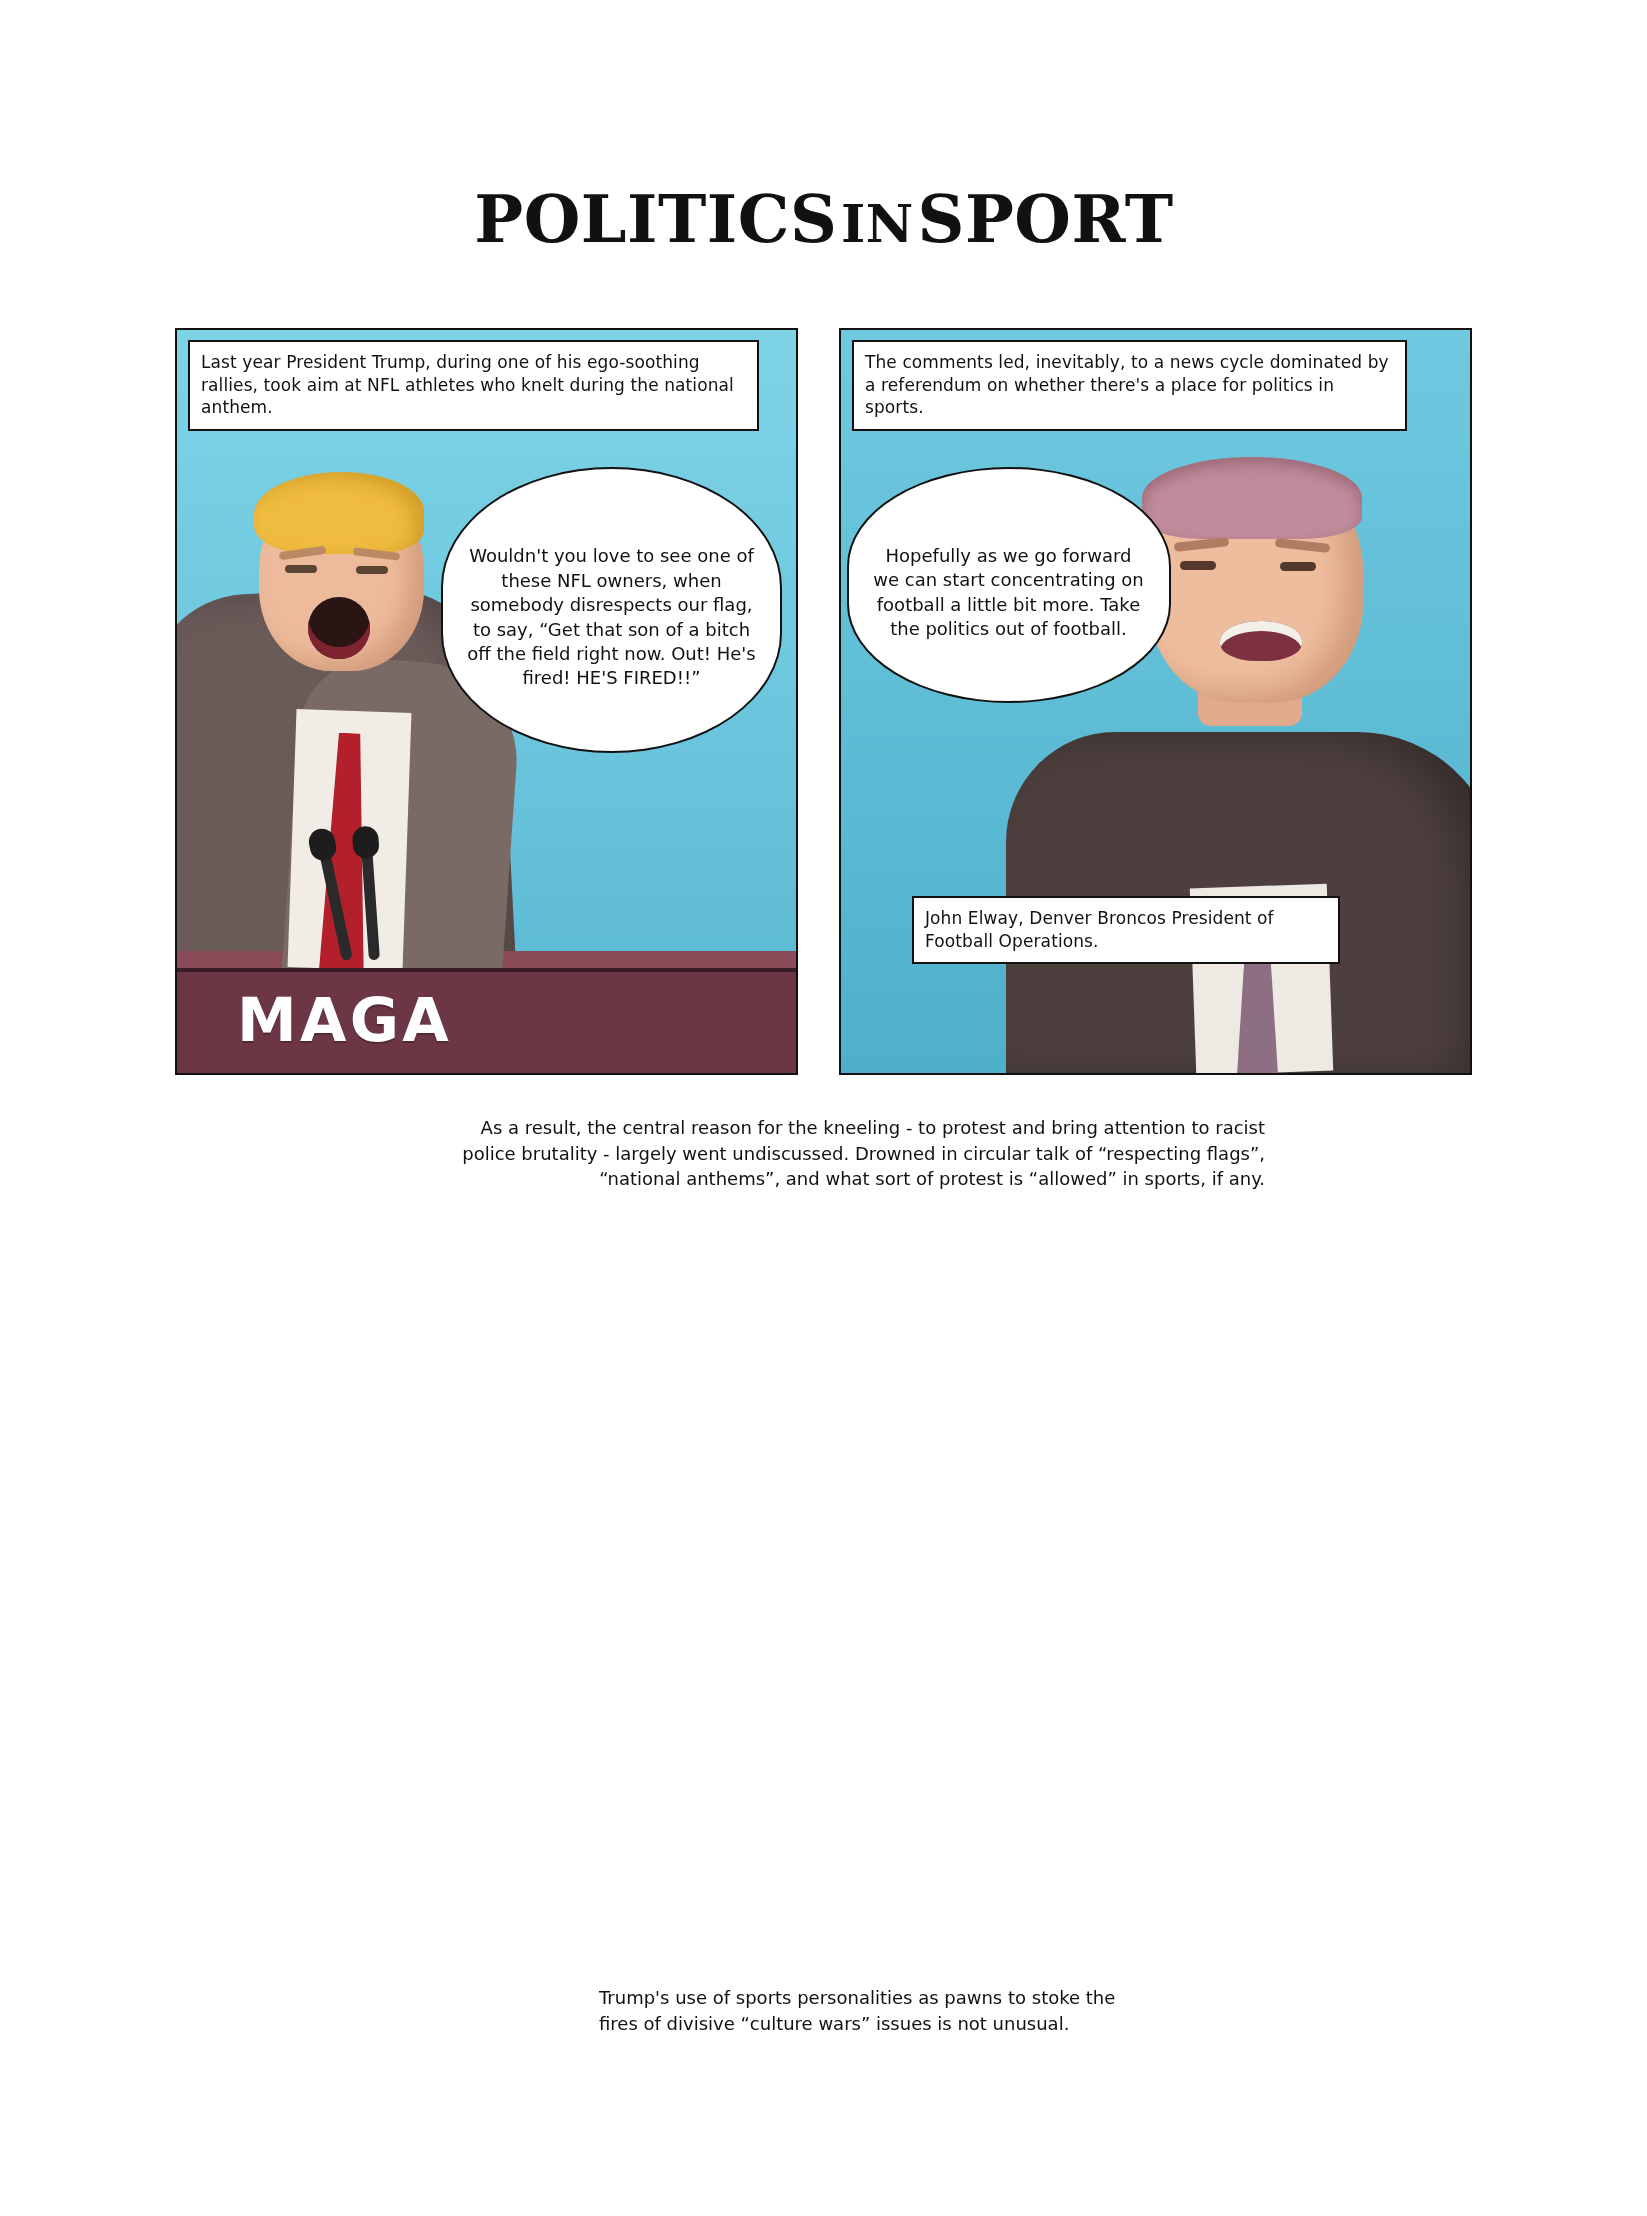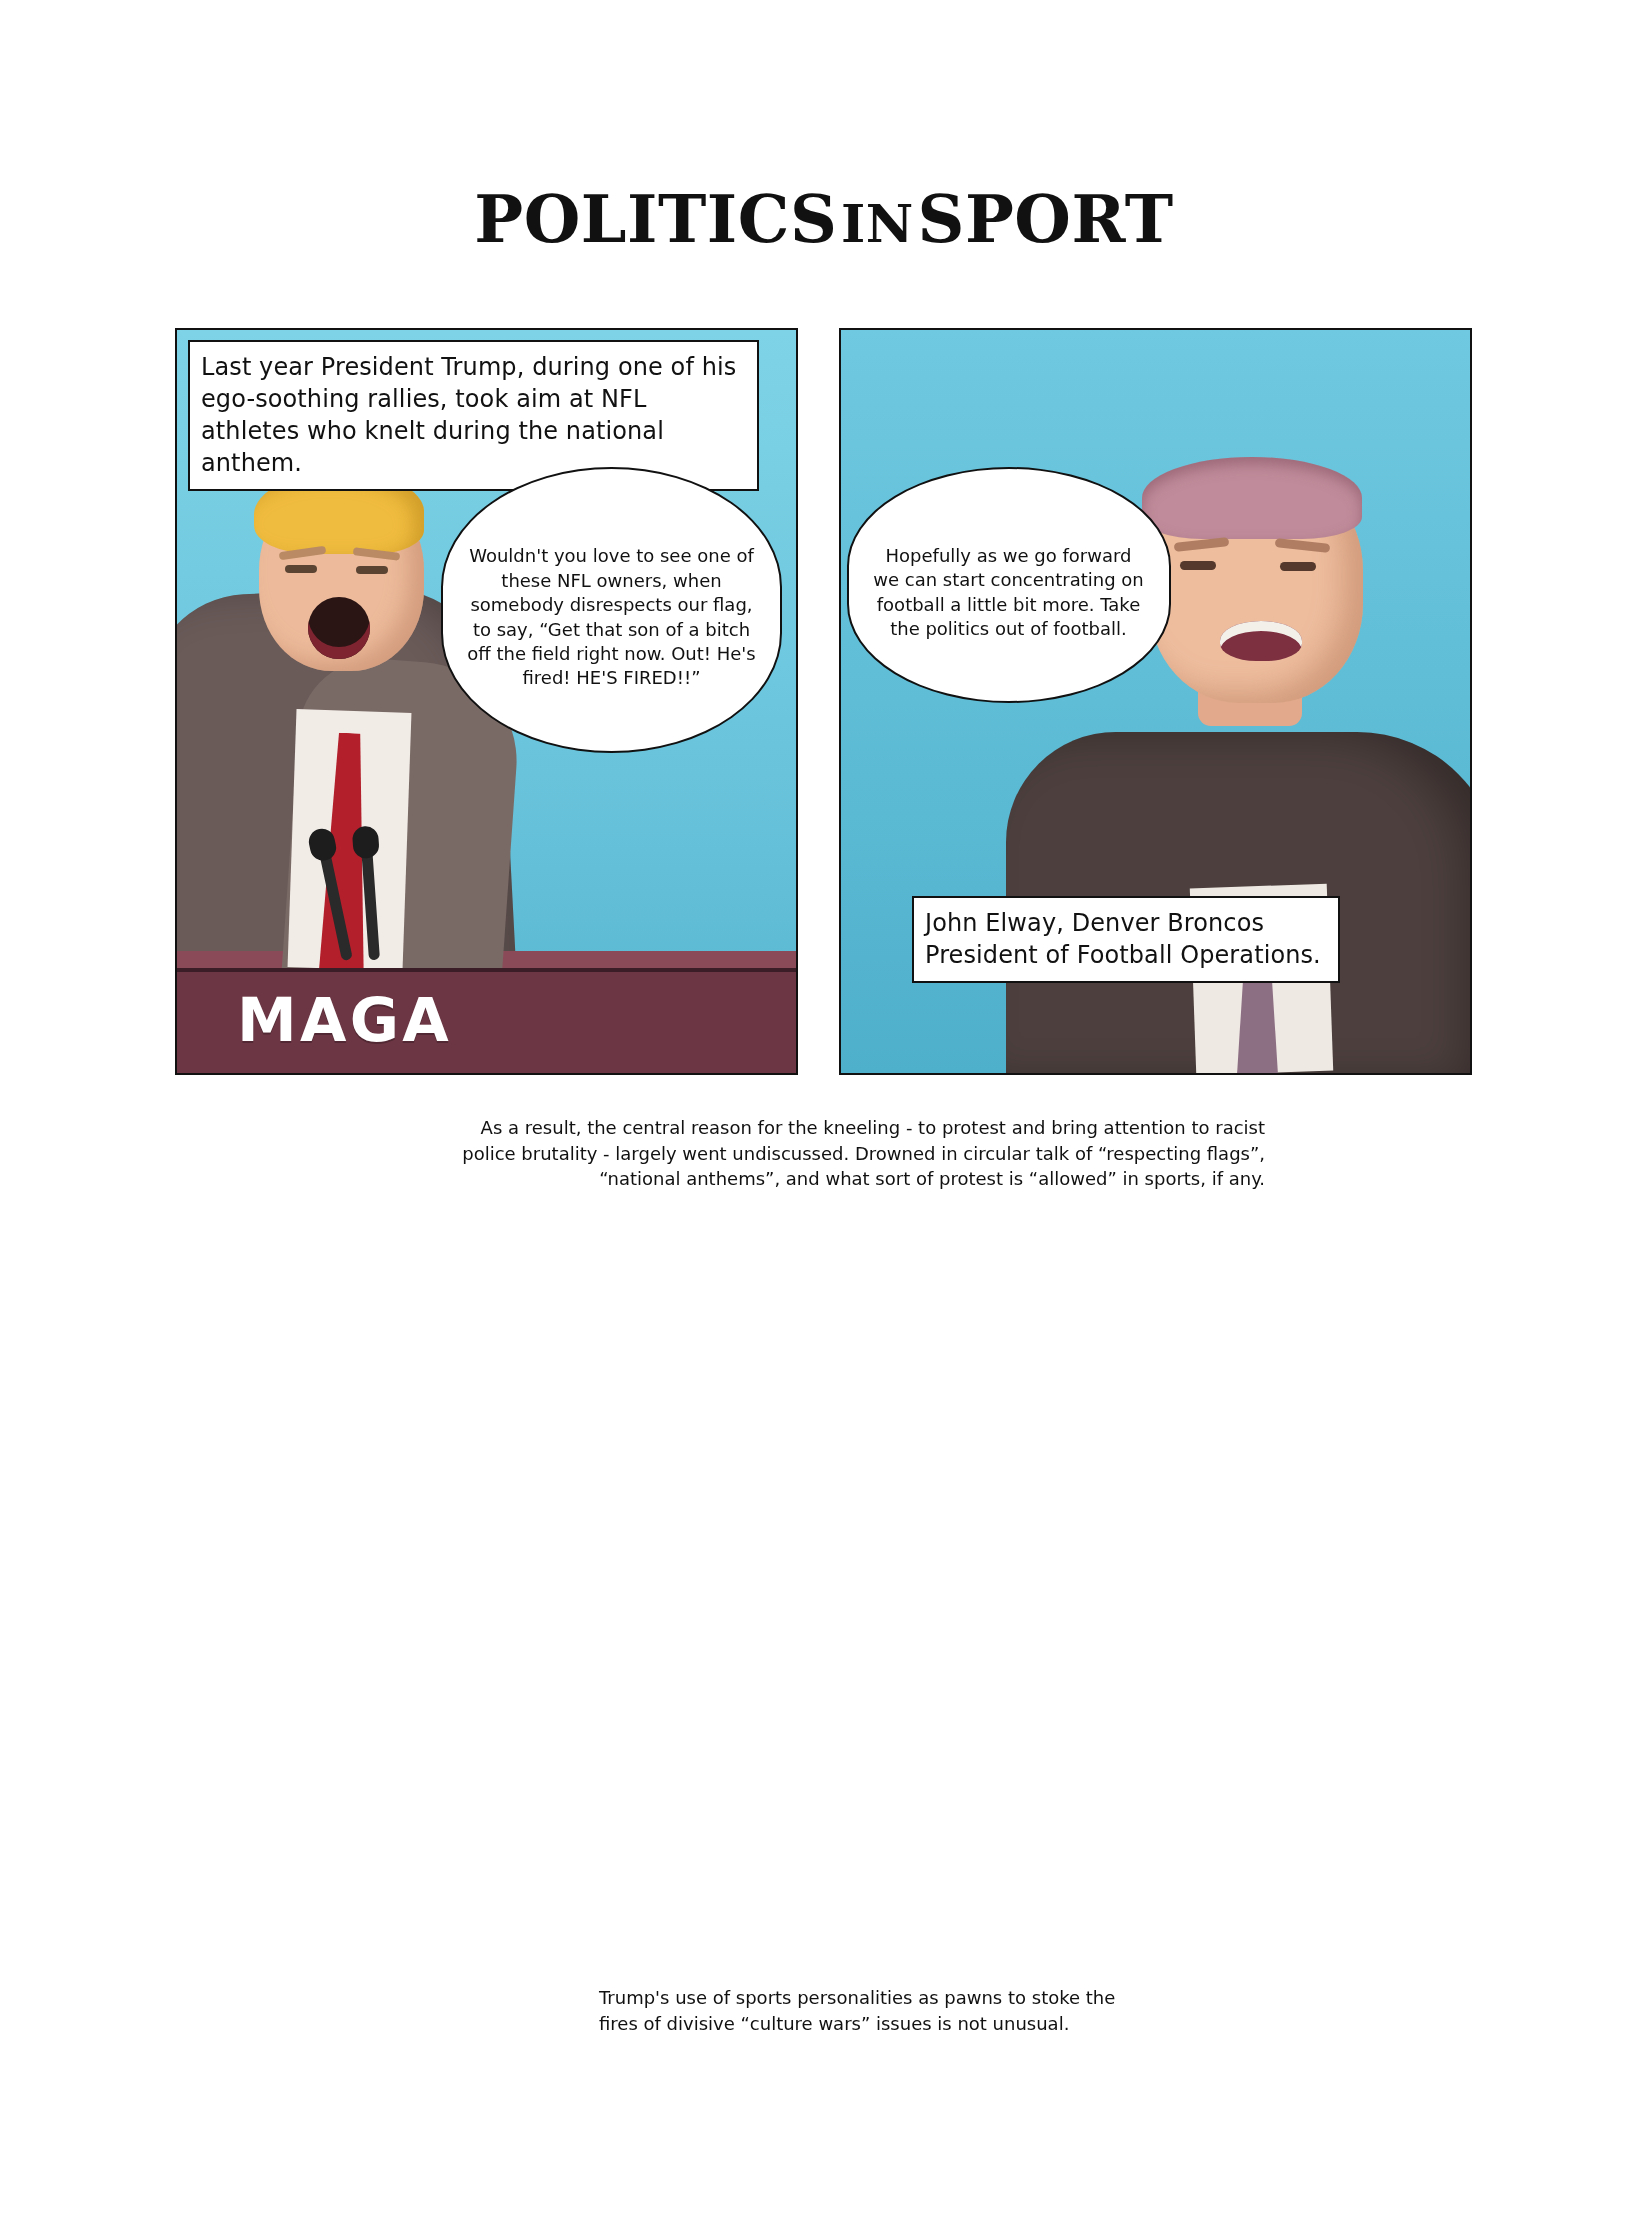--- a/index.html
+++ b/index.html
@@ -61,21 +61,21 @@
   }
 
   
   .caption-box {
     position: absolute;
     background: #ffffff;
     border: 2.2px solid #111111;
     box-sizing: border-box;
     padding: 8.8px 11px 10px 11px;
     font-family: "DejaVu Sans", sans-serif;
-    font-size: 24px;
+    font-size: 17px;
     line-height: 1.34;
     color: #111111;
     letter-spacing: 0.1px;
   }
 
   
   .balloon {
     position: absolute;
     background: #ffffff;
     border: 2.2px solid #111111;
@@ -493,20 +493,21 @@
     <div class="e-tie"></div>
     <div class="e-neck"></div>
     <div class="e-head"></div>
     <div class="e-hair"></div>
     <div class="e-brow-l"></div>
     <div class="e-brow-r"></div>
     <div class="e-eye-l"></div>
     <div class="e-eye-r"></div>
     <div class="e-mouth"></div>
 
+    <div class="caption-box" style="left: 11px; top: 10px; width: 555px;">The comments led, inevitably, to a news cycle dominated by a referendum on whether there's a place for politics in sports.</div>
 
     <div class="balloon" style="left: 5.5px; top: 137px; width: 324px; height: 236px;">
       <div class="inner">Hopefully as we go forward we can start concentrating on football a little bit more. Take the politics out of football.</div>
     </div>
 
     <div class="caption-box" style="left: 71px; top: 566px; width: 428px;">John Elway, Denver Broncos President of Football Operations.</div>
   </div>
 
   <div class="mid-text">As a result, the central reason for the kneeling - to protest and bring attention to racist police brutality - largely went undiscussed. Drowned in circular talk of “respecting flags”, “national anthems”, and what sort of protest is “allowed” in sports, if any.</div>
 

